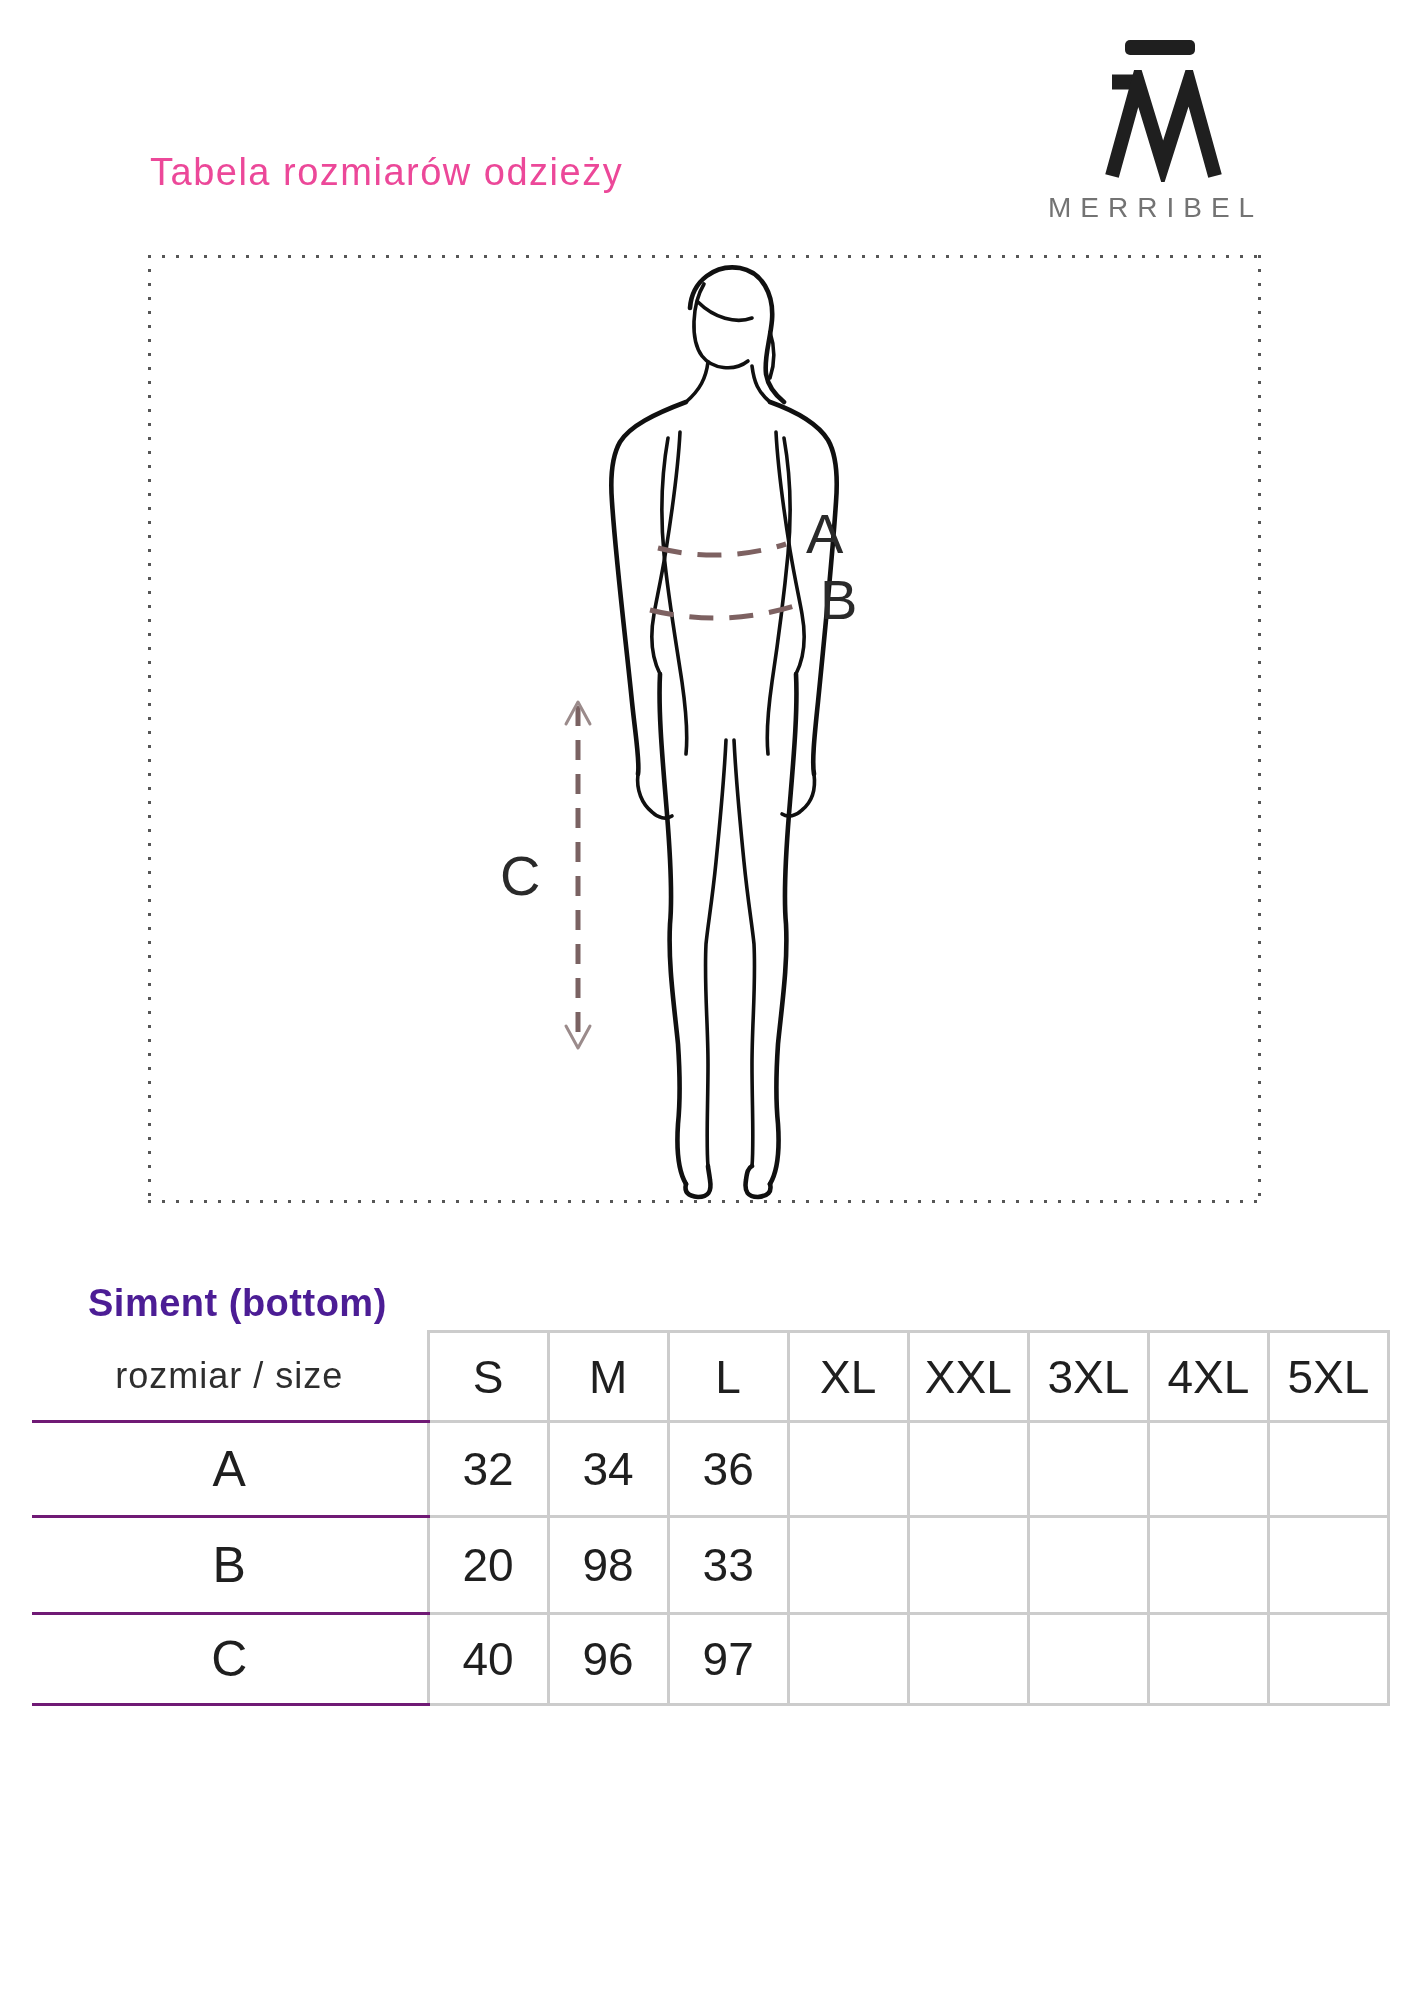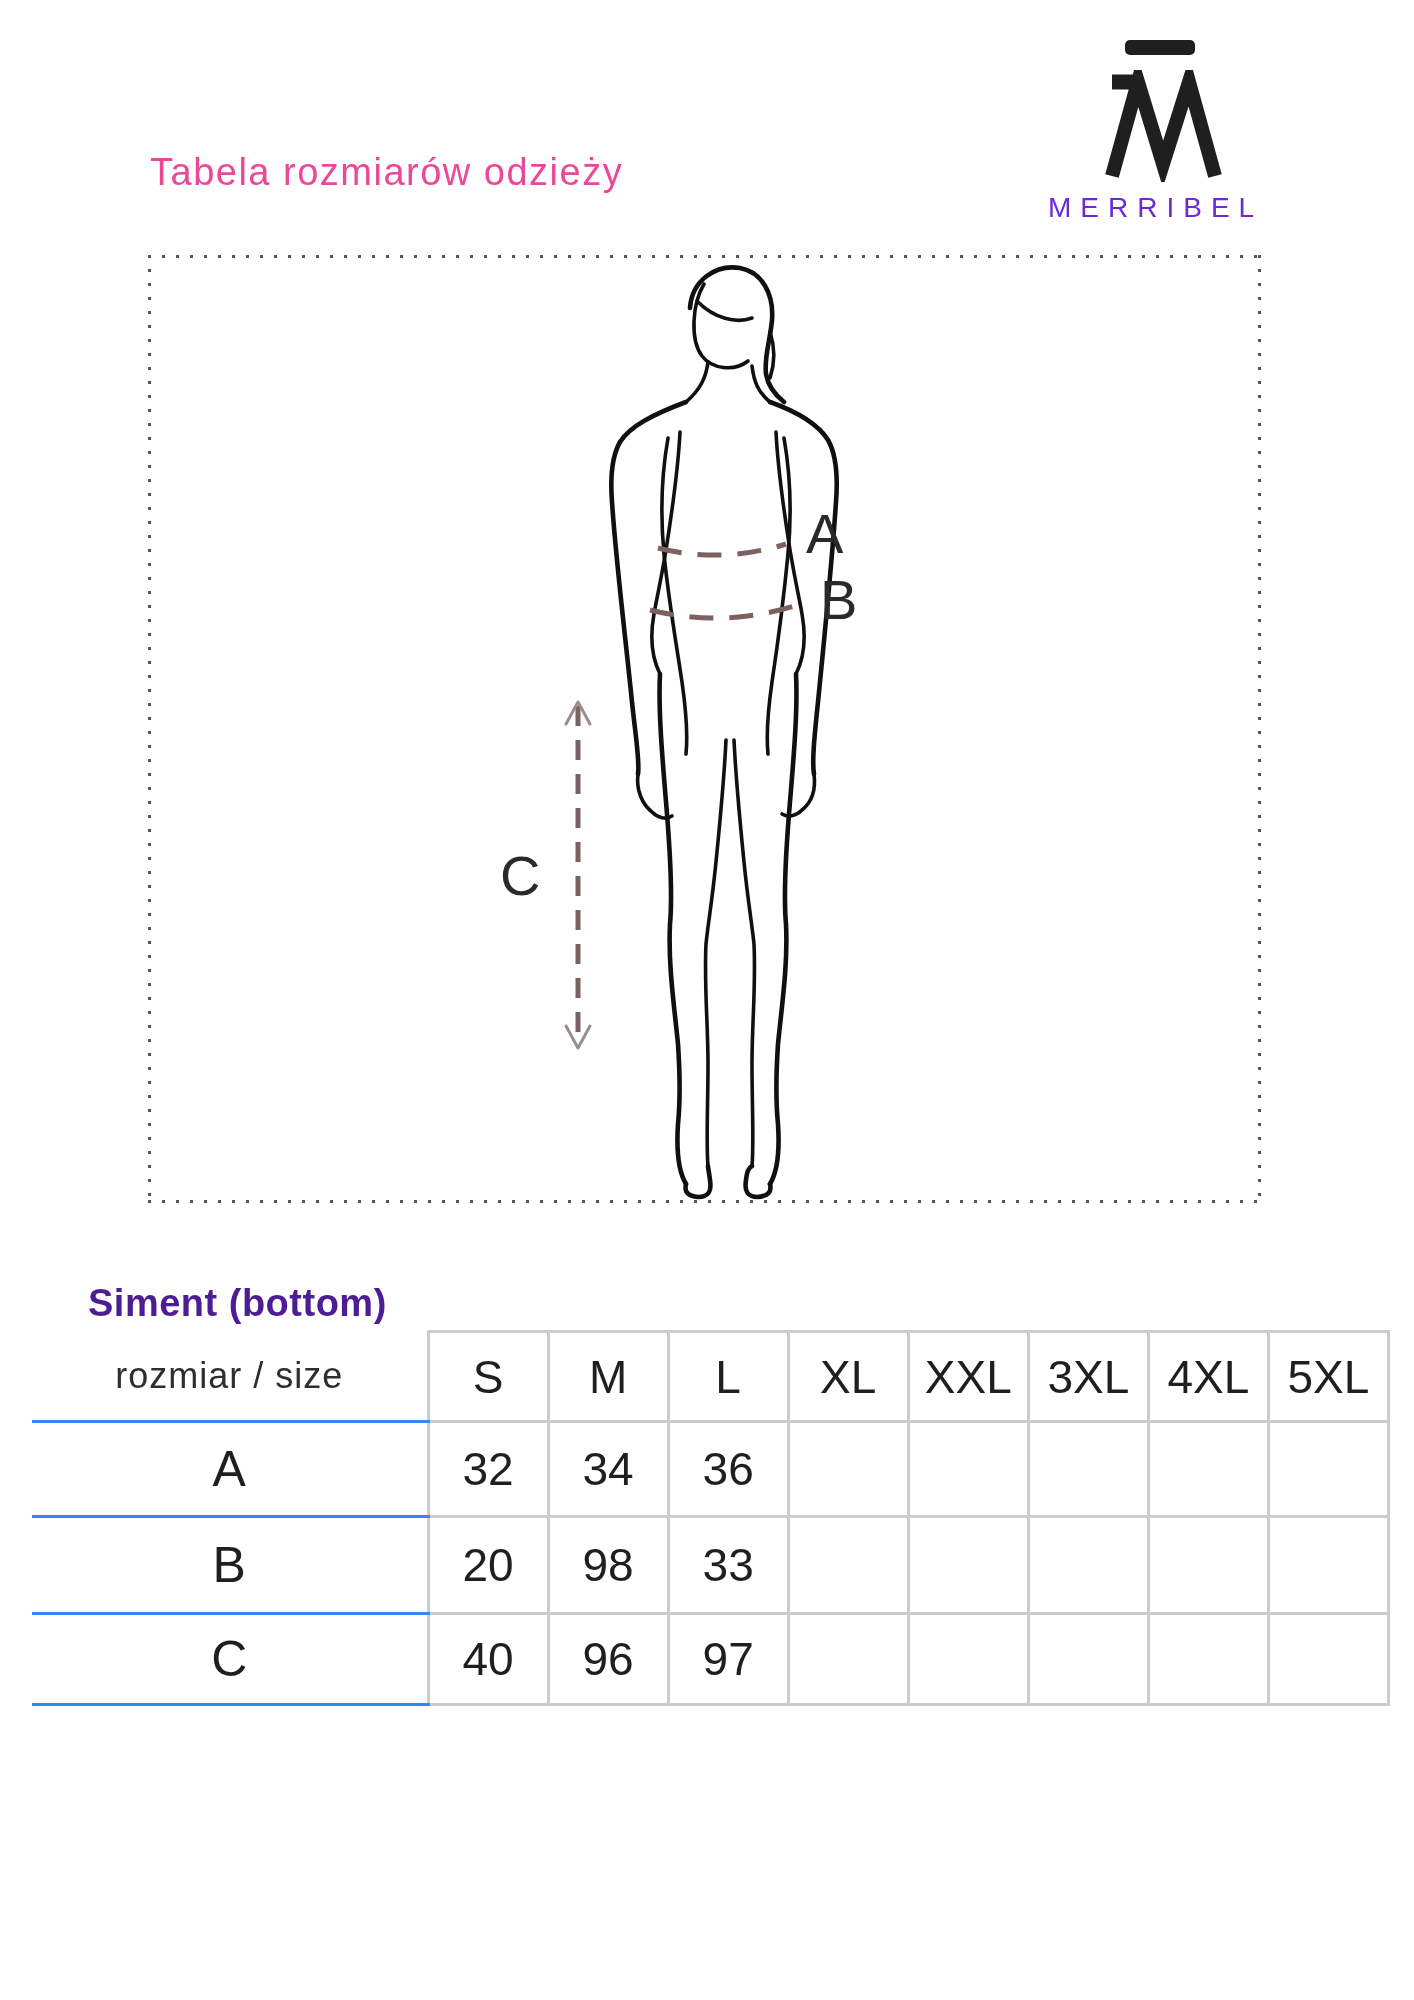--- a/index.html
+++ b/index.html
@@ -19,21 +19,21 @@
   }
 
   
   .logo-bar{
     position:absolute;left:1125px;top:40px;width:70px;height:15px;
     background:#1f1f1f;border-radius:5px;
   }
   .logo-m{position:absolute;left:1096px;top:70px;width:128px;height:112px;}
   .brand-name{
     position:absolute;left:1048px;top:192px;width:240px;
-    font-size:28px;font-weight:400;letter-spacing:9px;color:#6d28d9;
+    font-size:28px;font-weight:400;letter-spacing:9px;color:#737373;
     white-space:nowrap;
   }
 
   
   .guide-box{position:absolute;left:148px;top:255px;width:1113px;height:948px;}
   .dot-h{position:absolute;height:3px;width:100%;
     background-image:repeating-linear-gradient(90deg,#565656 0,#565656 3px,transparent 3px,transparent 14px);}
   .dot-v{position:absolute;width:3px;height:100%;
     background-image:repeating-linear-gradient(180deg,#565656 0,#565656 3px,transparent 3px,transparent 14px);}
   .dot-top{top:0;left:0;}
@@ -63,21 +63,21 @@
     font-size:38px;font-weight:bold;color:#4c1d95;letter-spacing:0.5px;
   }
   .size-table{
     position:absolute;left:32px;top:1330px;width:1358px;
     border-collapse:collapse;table-layout:fixed;
     color:#1f1f1f;
   }
   .size-table td{vertical-align:middle;text-align:center;padding:0;}
   .col-label{width:396px;}
   .data-cell{border:3px solid #cccccc;font-size:46px;font-weight:300;}
-  .label-cell{border:none;border-bottom:3px solid #3b82f6;font-size:50px;font-weight:300;}
+  .label-cell{border:none;border-bottom:3px solid #701a75;font-size:50px;font-weight:300;}
   .corner{font-size:36px;font-weight:300;color:#2e2e2e;letter-spacing:1px;}
   .r-head{height:90px;}
   .r-a{height:95px;}
   .r-b{height:97px;}
   .r-c{height:91px;}
 </style>
 </head>
 <body>
 
 <div class="page">

